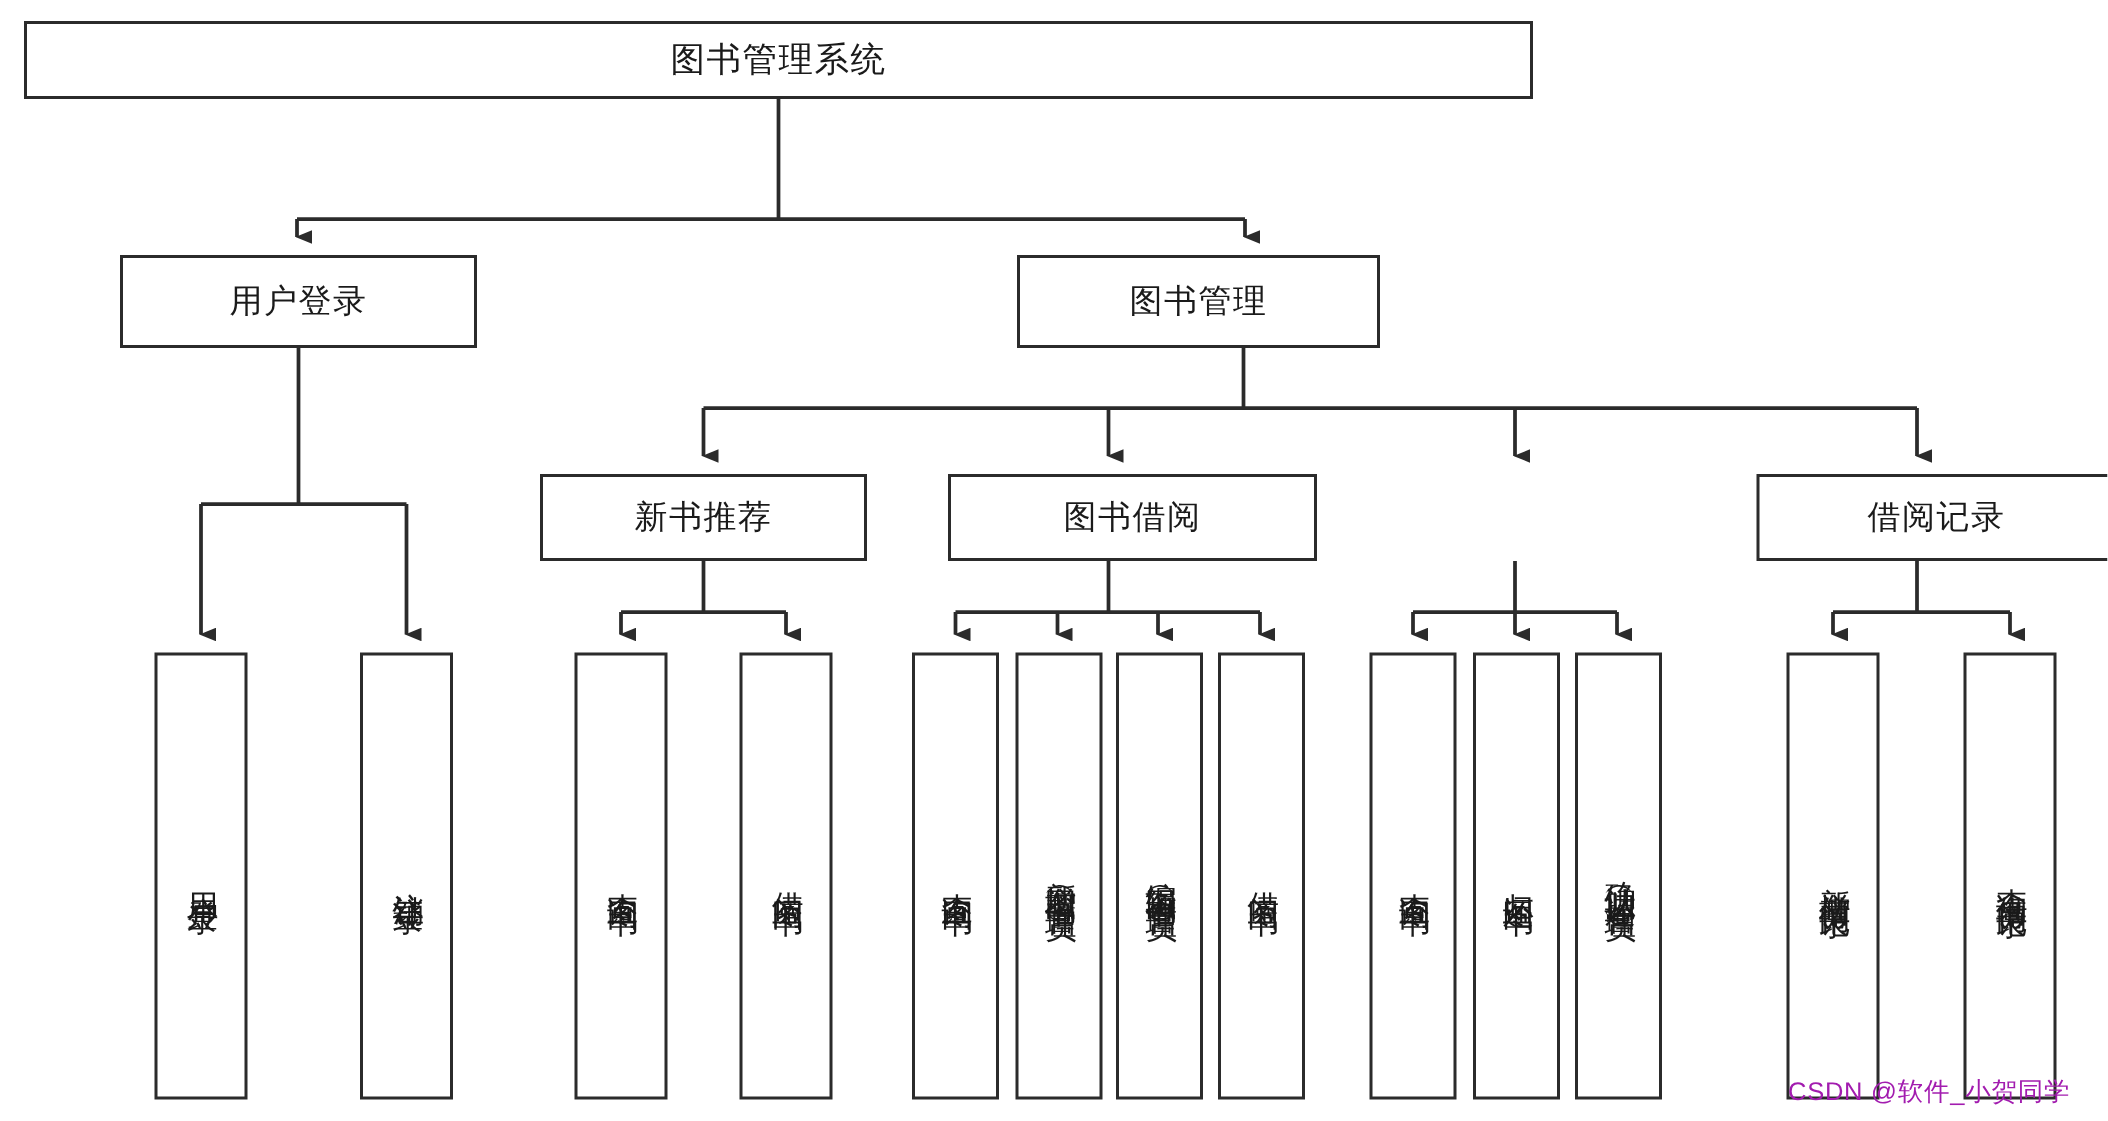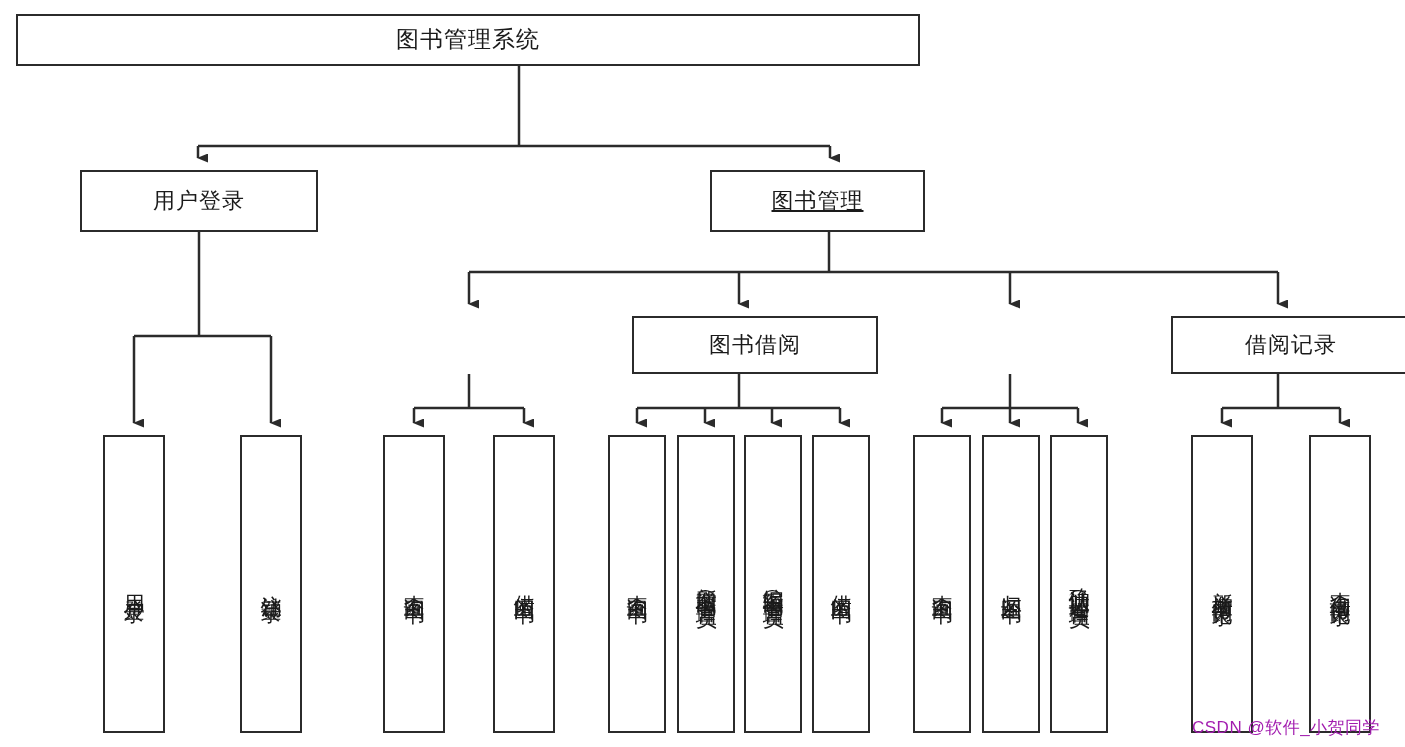--- a/index.html
+++ b/index.html
@@ -108,25 +108,26 @@
       <path d="M1010,408 L1010,423" marker-end="url(#arrow)"></path>
       <path d="M1078,408 L1078,423" marker-end="url(#arrow)"></path>
 
       <path d="M1278,374 L1278,408"></path>
       <path d="M1222,408 L1340,408"></path>
       <path d="M1222,408 L1222,423" marker-end="url(#arrow)"></path>
       <path d="M1340,408 L1340,423" marker-end="url(#arrow)"></path>
     </g>
   </svg>
 
-  <div class="node horiz root" style="left:16px; top:14px; width:904px; height:52px;">图书管理系统</div>
+  <div class="node horiz root" style="left:16px; top:14px; width:1006px; height:52px;">图书管理系统</div>
 
   <div class="node horiz" style="left:80px; top:170px; width:238px; height:62px;">用户登录</div>
-  <div class="node horiz" style="left:710px; top:170px; width:215px; height:62px;text-decoration:underline;">图书管理</div>
+  <div class="node horiz" style="left:678px; top:170px; width:242px; height:62px;">图书管理</div>
 
+  <div class="node horiz" style="left:360px; top:316px; width:218px; height:58px;">新书推荐</div>
   <div class="node horiz" style="left:632px; top:316px; width:246px; height:58px;">图书借阅</div>
   <div class="node horiz" style="left:1171px; top:316px; width:240px; height:58px;">借阅记录</div>
 
   <div class="node vert" style="left:103px; top:435px; width:62px; height:298px;">用户登录</div>
   <div class="node vert" style="left:240px; top:435px; width:62px; height:298px;">注销登录</div>
 
   <div class="node vert" style="left:383px; top:435px; width:62px; height:298px;">查询图书</div>
   <div class="node vert" style="left:493px; top:435px; width:62px; height:298px;">借阅图书</div>
 
   <div class="node vert" style="left:608px; top:435px; width:58px; height:298px;">查询图书</div>

